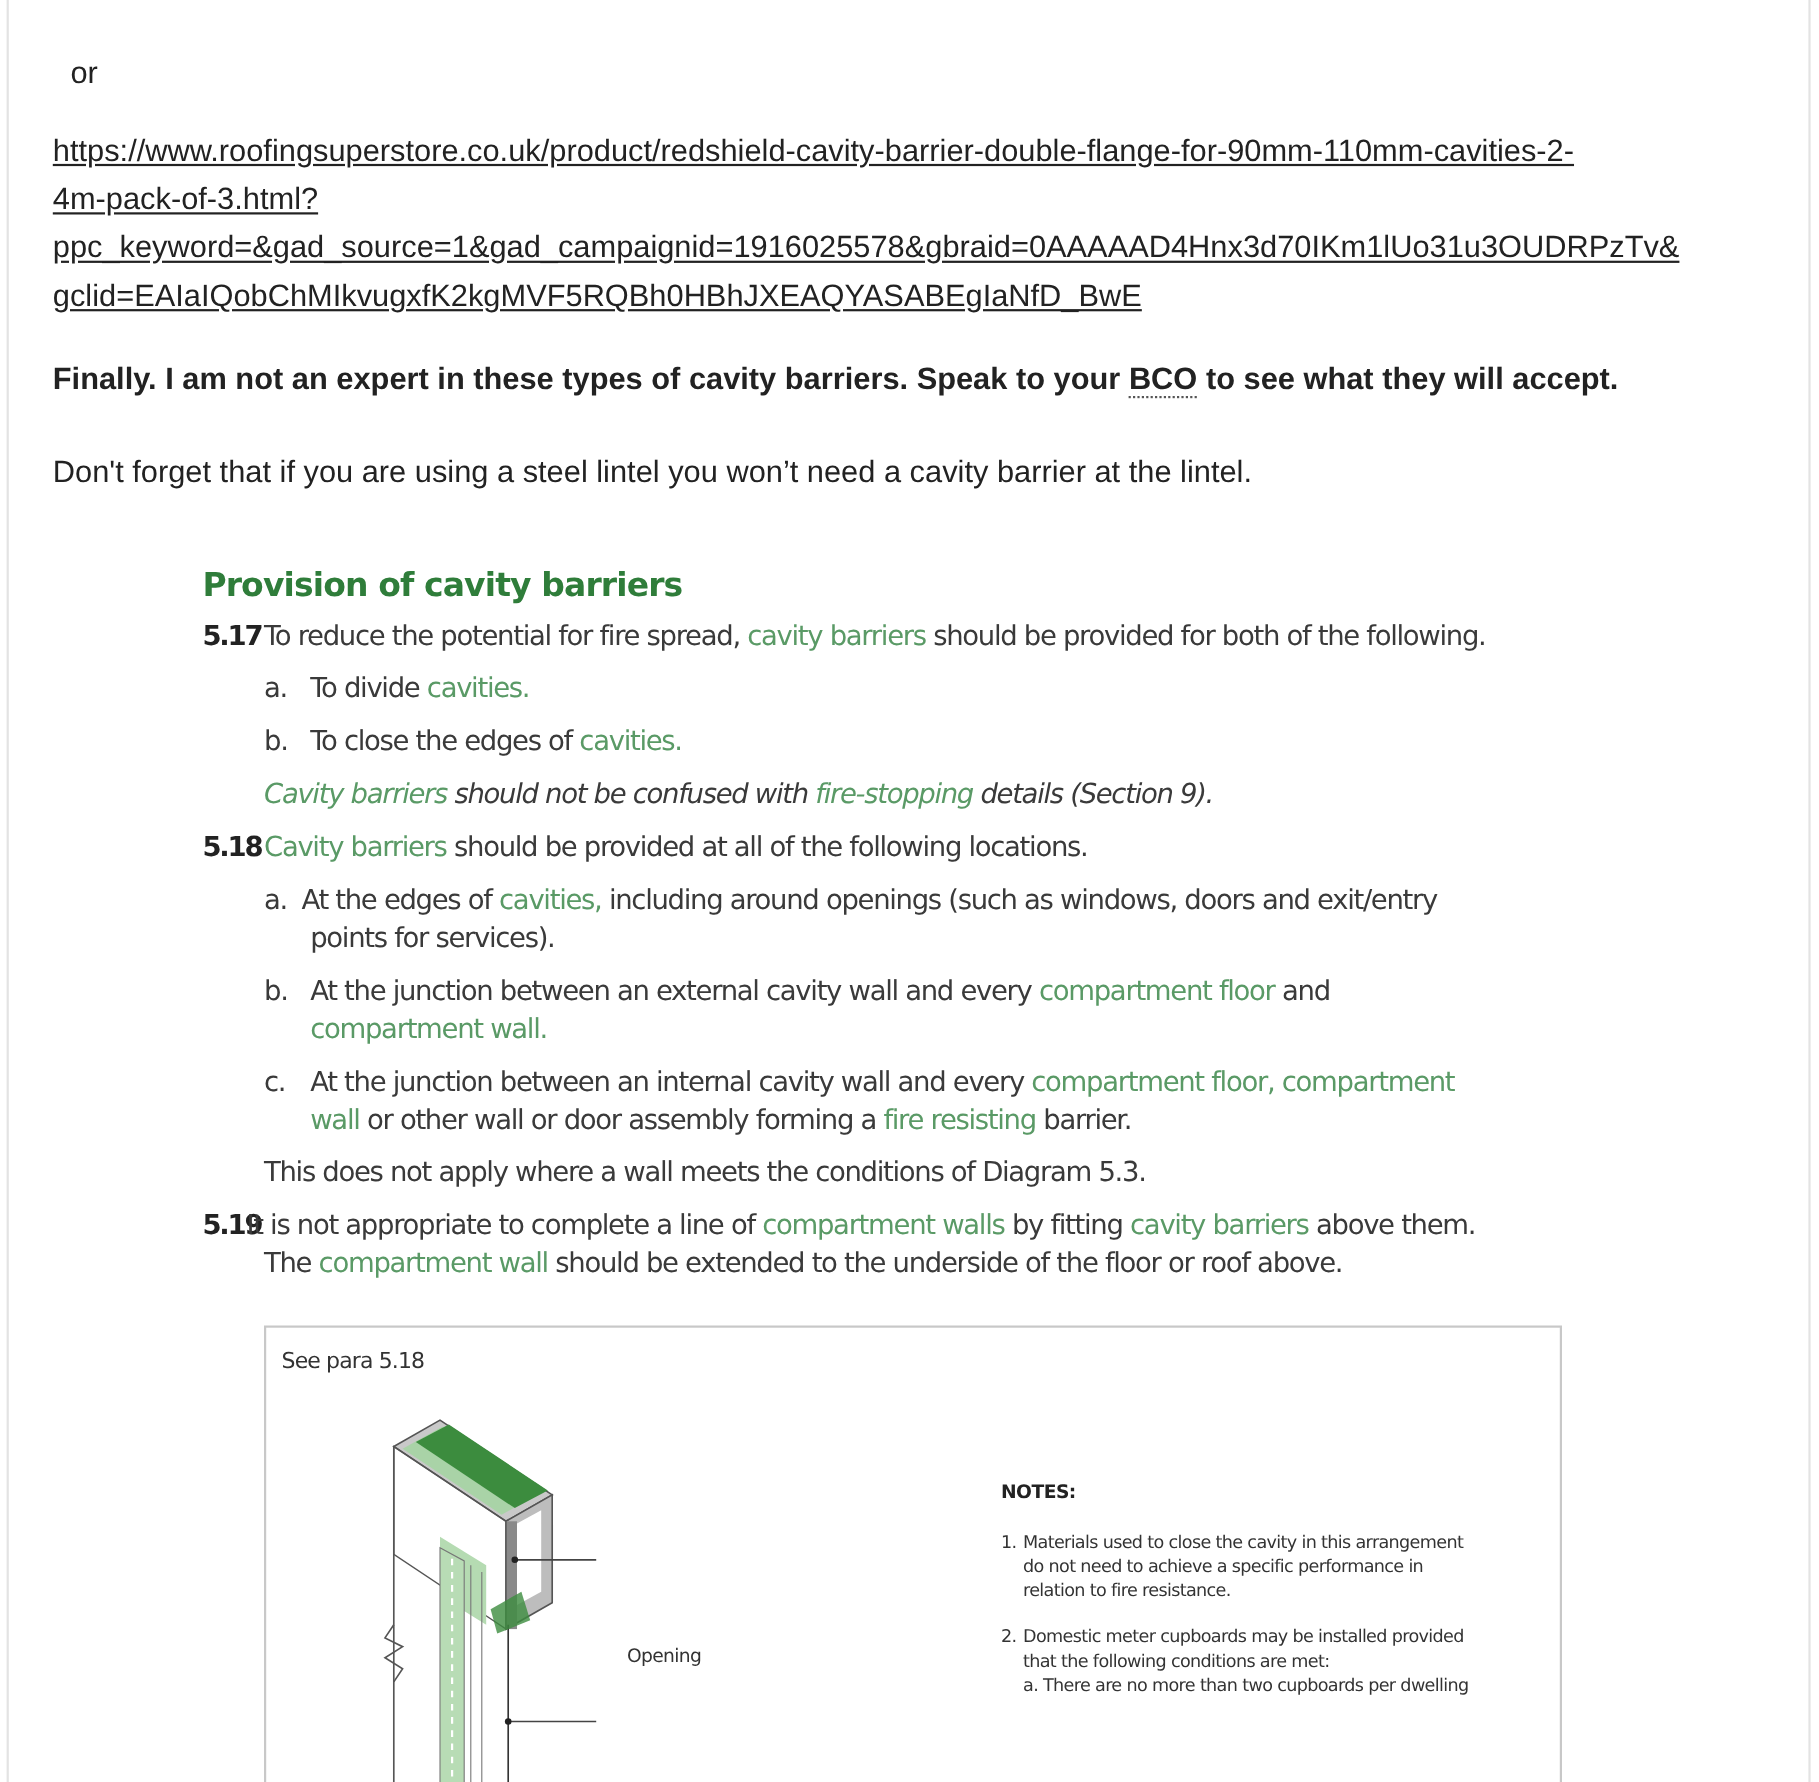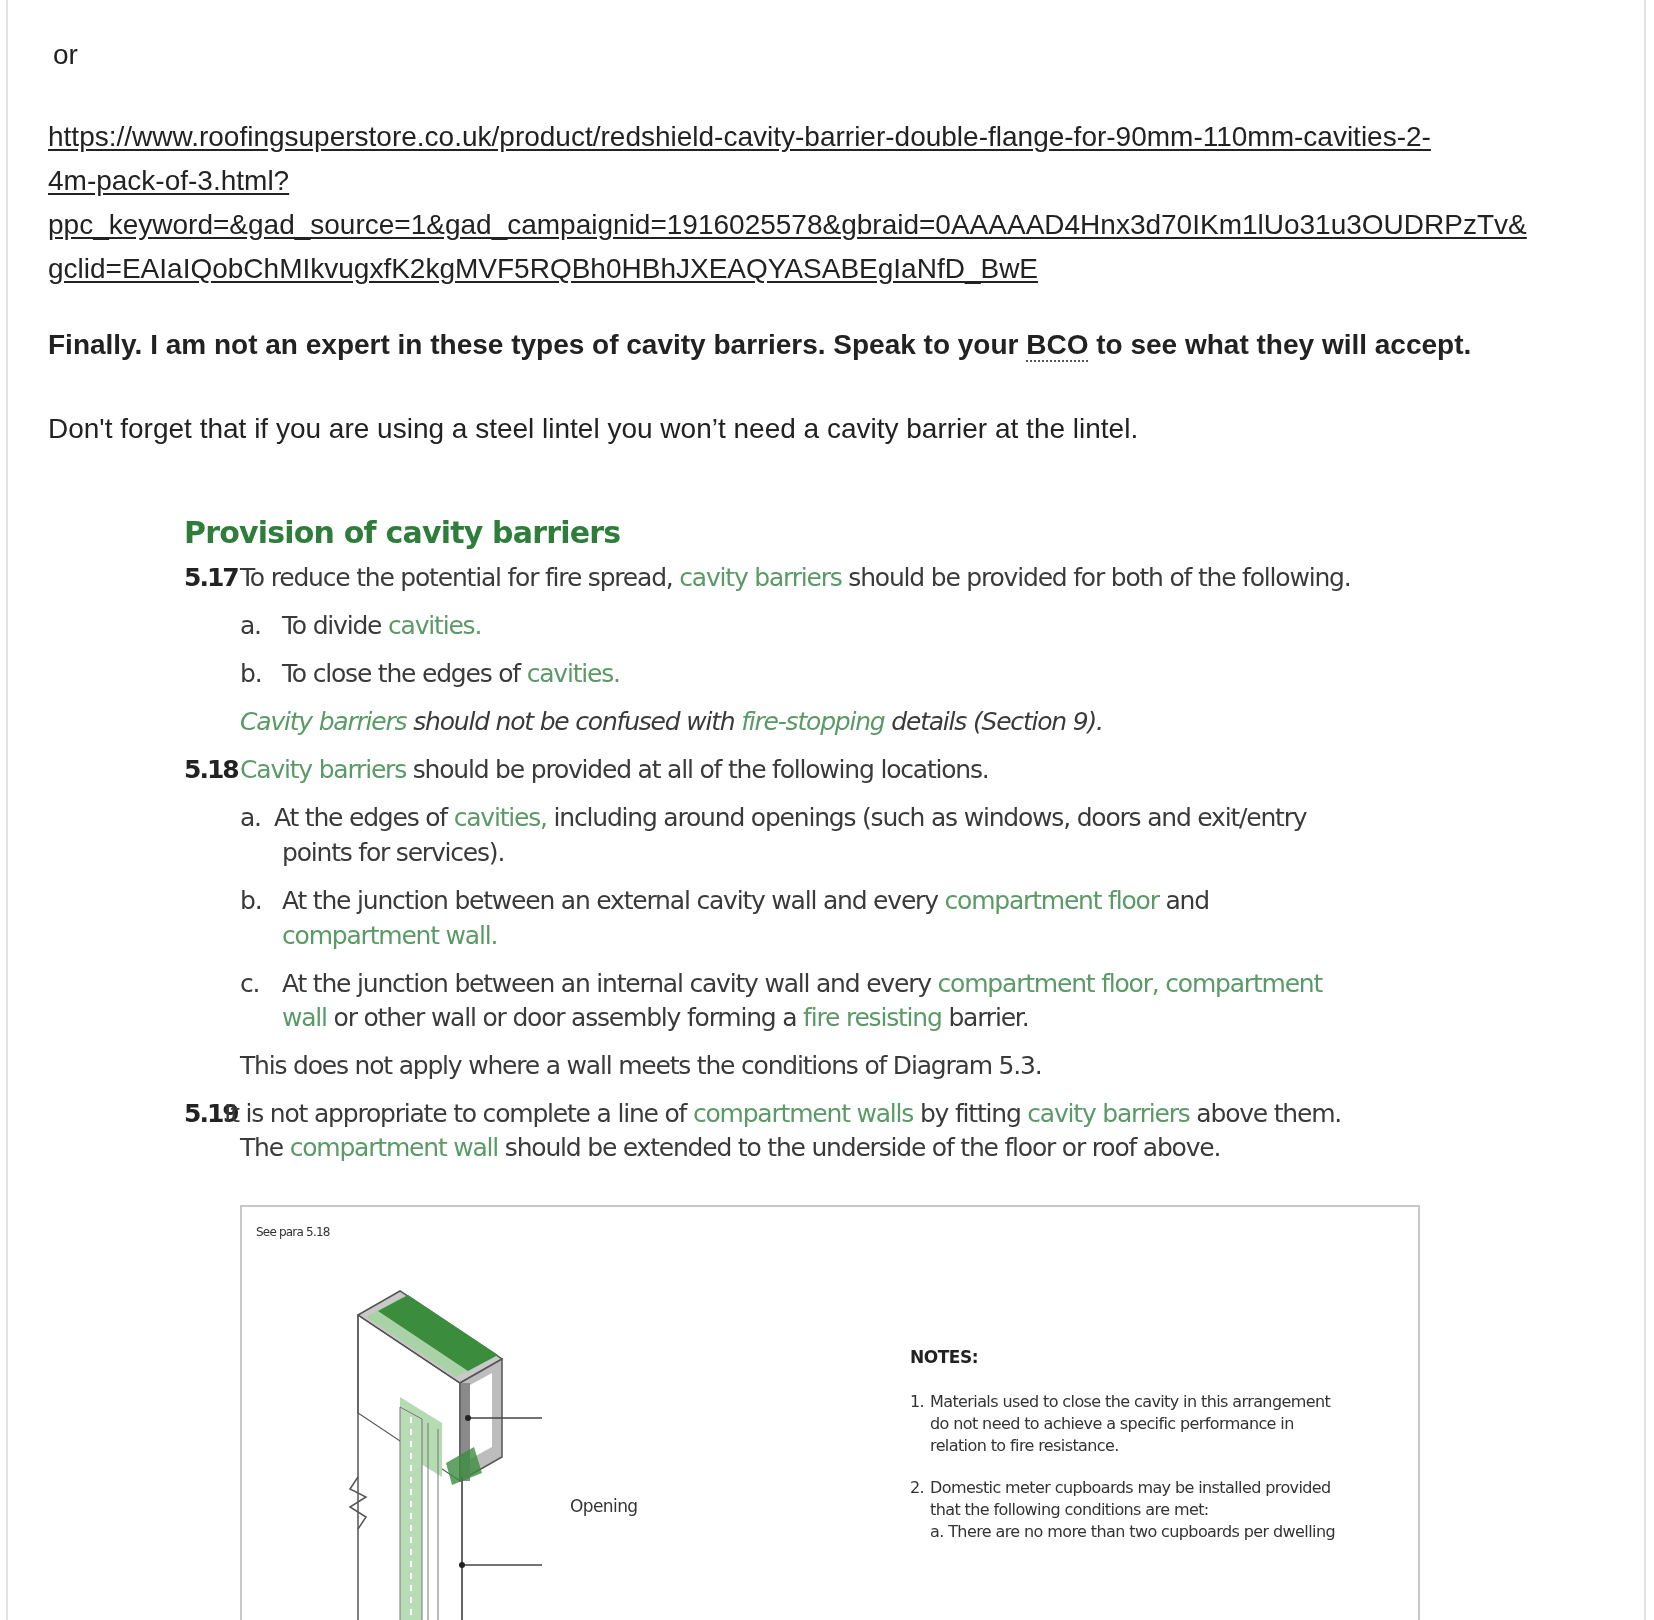--- a/index.html
+++ b/index.html
@@ -19,32 +19,32 @@
 
   
   .embed { position: absolute; left: 150px; top: 505px; width: 1370px; height: 1130px; background: #fff; overflow: hidden; }
   .doc { position: absolute; left: 0; top: 0; font-family: "DejaVu Sans", sans-serif; color: #3a3a3a; font-size: 25px; letter-spacing: -1.2px; }
   .doc .green { color: #5a9a66; }
   .doc-title { position: absolute; left: 26px; top: 12px; color: #2f7d3a; font-weight: bold; font-size: 30px; letter-spacing: -0.8px; white-space: nowrap; }
   .para { position: absolute; white-space: nowrap; }
   .pnum { position: absolute; font-weight: bold; letter-spacing: -2px; color: #222; }
   .lt { position: absolute; }
   .diagram-box { position: absolute; left: 82px; top: 702px; width: 1180px; height: 440px; border: 2px solid #c8c8c8; box-sizing: border-box; }
-  .see-para { position: absolute; left: 14px; top: 18px; font-size: 12px; color: #333; letter-spacing: -0.8px; }
+  .see-para { position: absolute; left: 14px; top: 18px; font-size: 20px; color: #333; letter-spacing: -0.8px; }
   .callout { position: absolute; font-size: 17px; color: #333; line-height: 22px; letter-spacing: -0.6px; }
   .notes-title { position: absolute; left: 668px; top: 140px; font-weight: bold; font-size: 17px; color: #222; letter-spacing: -0.5px; }
   .note { position: absolute; font-size: 16px; color: #333; line-height: 22px; letter-spacing: -0.6px; }
   .note .n { position: absolute; left: -20px; }
 </style>
 </head>
 <body>
 
 <div class="post">
   <div class="cooked">
-    <p class="p-or" style="margin:5px">or</p>
+    <p class="p-or" style="margin:16px">or</p>
 
     <p class="p-link" style="margin:0">
       <a title="https://www.roofingsuperstore.co.uk/product/redshield-cavity-barrier-double-flange-for-90mm-110mm-cavities-2-4m-pack-of-3.html?ppc_keyword=&amp;gad_source=1&amp;gad_campaignid=1916025578&amp;gbraid=0AAAAAD4Hnx3d70IKm1lUo31u3OUDRPzTv&amp;gclid=EAIaIQobChMIkvugxfK2kgMVF5RQBh0HBhJXEAQYASABEgIaNfD_BwE">
         <span>https://www.roofingsuperstore.co.uk/product/redshield-cavity-barrier-double-flange-for-90mm-110mm-cavities-2-</span><br>
         <span>4m-pack-of-3.html?</span><br>
         <span>ppc_keyword=&amp;gad_source=1&amp;gad_campaignid=1916025578&amp;gbraid=0AAAAAD4Hnx3d70IKm1lUo31u3OUDRPzTv&amp;</span><br>
         <span>gclid=EAIaIQobChMIkvugxfK2kgMVF5RQBh0HBhJXEAQYASABEgIaNfD_BwE</span>
       </a>
     </p>
 

